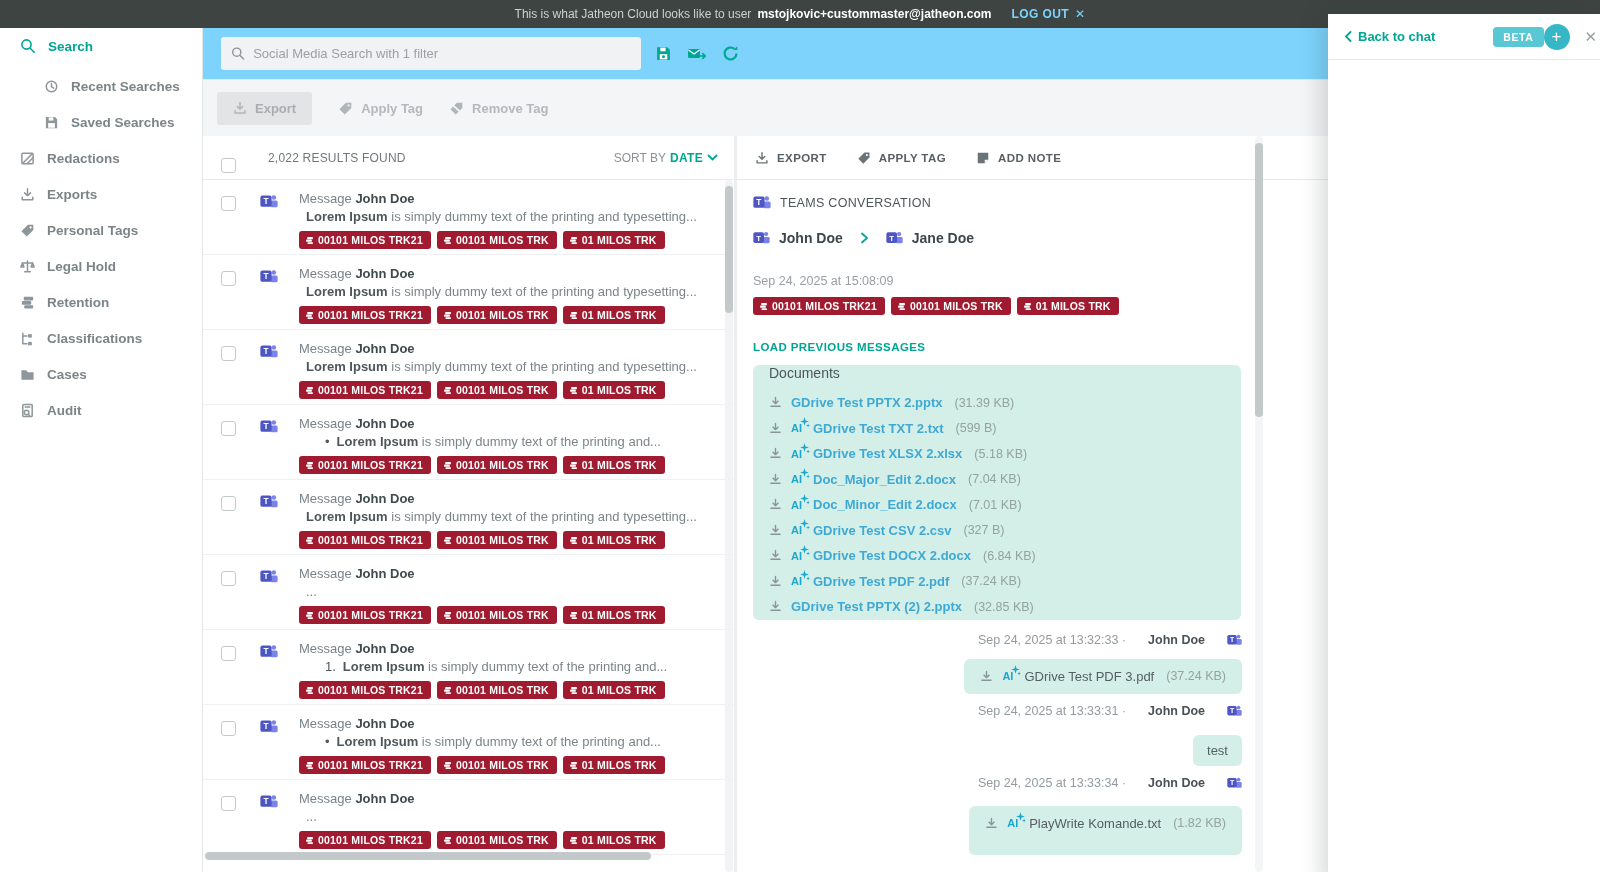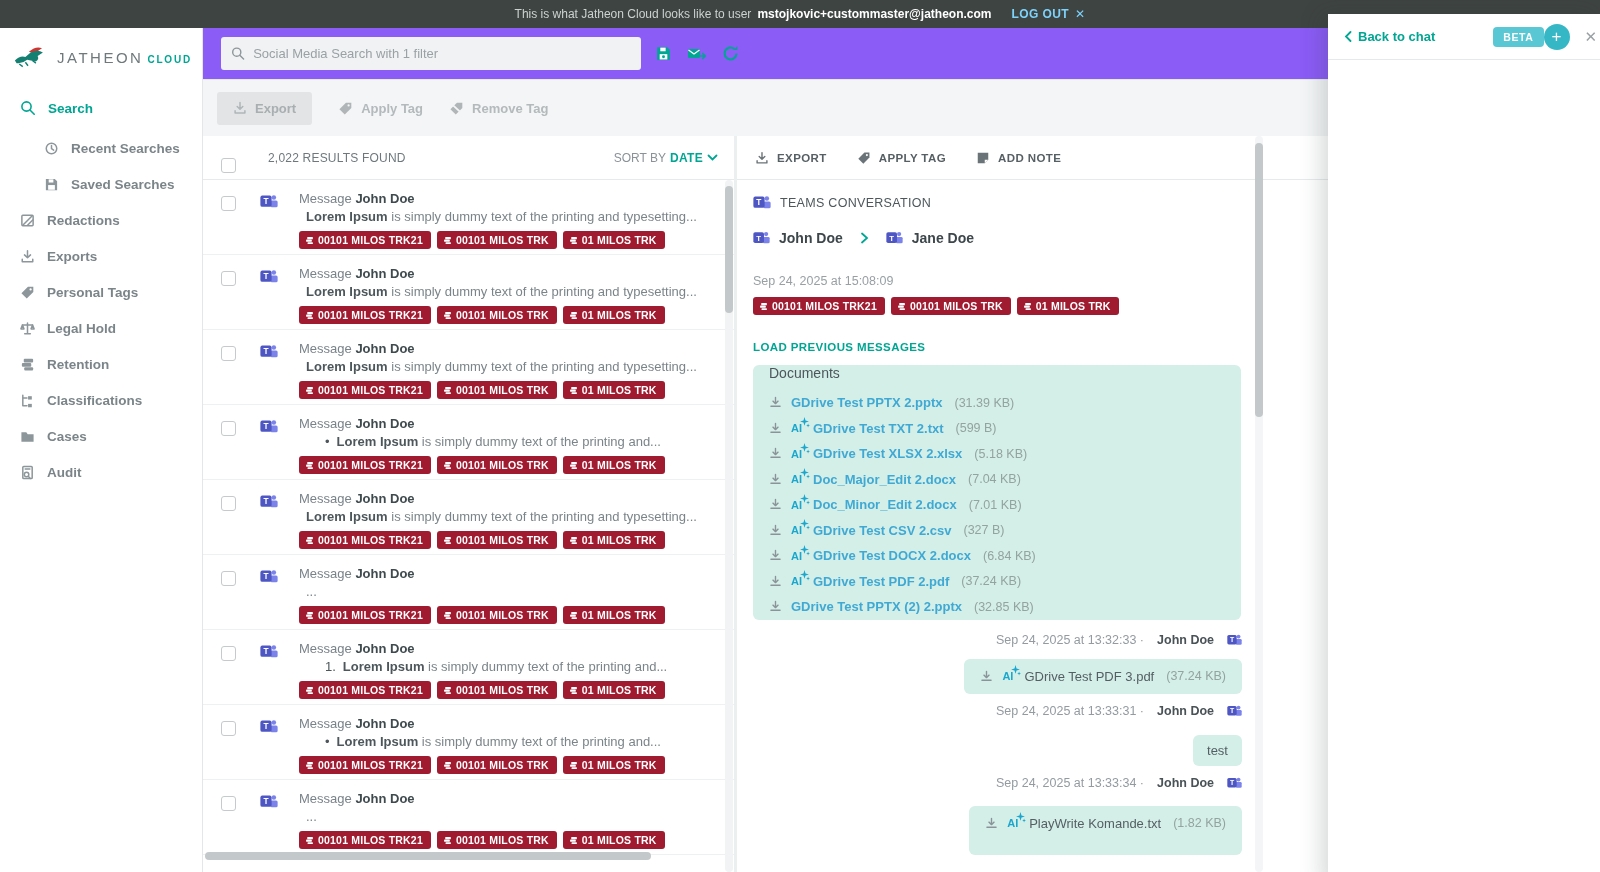--- a/index.html
+++ b/index.html
@@ -23,21 +23,21 @@
   .nav-item { height:36px; display:flex; align-items:center; gap:12px; padding-left:20px;
     font-size:13.5px; font-weight:bold; color:#7b8589; cursor:pointer; }
   .nav-item.sub { padding-left:44px; }
   .nav-item.active { color:#00a693; }
   .nav-item svg { flex:none; }
   .ic { stroke:#8d969a; fill:none; stroke-width:1.6; stroke-linecap:round; stroke-linejoin:round; }
   .ic-teal { stroke:#00a693; }
 
   
   .main { flex:1; display:flex; flex-direction:column; min-width:0; }
-  .search-row { height:52px; background:#8b5cf6; border-bottom:1px solid #e6e9ea; display:flex; align-items:center; padding:0 18px; flex:none; }
+  .search-row { height:52px; background:#7dd3fc; border-bottom:1px solid #e6e9ea; display:flex; align-items:center; padding:0 18px; flex:none; }
   .search-box { width:420px; height:33px; background:#f0f2f3; border-radius:3px; display:flex; align-items:center; padding:0 10px; gap:8px; }
   .search-box input { border:none; outline:none; background:transparent; font-size:13px; color:#6b7579; width:100%;
     font-family:"Liberation Sans","DejaVu Sans",sans-serif; }
   .search-box input::placeholder { color:#9aa1a5; }
   .srch-icons { display:flex; align-items:center; gap:15px; margin-left:14px; }
   .srch-icons .sicon { cursor:pointer; display:flex; }
 
   .bulk-row { height:56px; background:#f3f5f6; display:flex; align-items:center; padding-left:14px; gap:26px; flex:none; }
   .btn-export { background:#e2e4e5; border:none; border-radius:3px; padding:9px 16px; font-size:13px; font-weight:bold;
     color:#a9aeb1; display:flex; align-items:center; gap:8px; cursor:pointer; font-family:inherit; }
@@ -88,21 +88,21 @@
   .docbox { margin-top:12px; background:#d4eee8; border-radius:6px; padding:0 16px; width:488px; }
   .docbox-title { font-size:14px; color:#4d575b; margin-bottom:9px; }
   .frow { height:25.5px; display:flex; align-items:center; gap:9px; }
   .fname { font-size:13px; font-weight:bold; color:#3fa9d4; cursor:pointer; }
   .fsize { font-size:12.5px; color:#93a39f; margin-left:3px; }
   .ai-badge { position:relative; font-size:11px; font-weight:bold; color:#1ba7cd; margin-right:2px; }
   .ai-badge svg { position:absolute; top:-5px; right:-8px; }
   .dl { cursor:pointer; display:flex; flex:none; }
   .icdl { stroke:#8a9397; fill:none; stroke-width:1.7; stroke-linecap:round; stroke-linejoin:round; }
 
-  .meta { margin-top:13px; text-align:right; font-size:12.5px; color:#939ba0; display:flex; justify-content:flex-end; align-items:center; gap:13px; }
+  .meta { margin-top:13px; text-align:right; font-size:12.5px; color:#939ba0; display:flex; justify-content:flex-end; align-items:center; gap:22px; }
   .meta b { color:#49525__; color:#495256; }
   .bubble { margin-top:12px; margin-left:auto; width:fit-content; background:#d4eee8; border-radius:6px;
     padding:10px 16px; display:flex; align-items:center; gap:9px; font-size:13px; color:#555f63; }
   .bubble.texty { padding:8px 14px; margin-top:17px; }
   .dvtrack { position:absolute; top:0; right:337px; width:8px; bottom:0; background:#f3f5f6; border-radius:4px; }
   .dvthumb { position:absolute; top:7px; right:337px; width:8px; height:274px; background:#c3c8ca; border-radius:4px; cursor:grab; }
 
   
   .chatpanel { position:absolute; top:14px; right:0; width:272px; height:872px; background:#fff; z-index:50;
     box-shadow:-7px 0 20px rgba(40,50,50,.18); display:flex; flex-direction:row; }
@@ -131,30 +131,20 @@
   <b>mstojkovic+custommaster@jatheon.com</b>
   <span class="logout">
     <span>LOG OUT</span>
     <span>✕</span>
   </span>
 </div>
 
 <div class="app">
 
   <div class="sidebar">
-    <div class="logo-row">
-      <svg width="40" height="26" viewBox="0 0 40 26">
-        <path d="M17 7 Q25 0 32 3 L23 9 Z" fill="#cf3530"></path>
-        <path d="M1 17 Q7 11 13 13 L19 8 Q27 4 33 8 L27 12 Q29 16 25 18 L15 16 Q9 21 3 20 Z" fill="#157f72"></path>
-        <path d="M6 21 l4 3 M13 19 l3 4 M21 17 l4 3" stroke="#157f72" stroke-width="1.6" fill="none"></path>
-      </svg>
-      <div class="wordmark">
-        <span>JATHEON</span><span class="cloud">CLOUD</span>
-      </div>
-    </div>
 
     <div class="nav-item active" style="margin-bottom:4px;">
       <svg width="16" height="16" viewBox="0 0 16 16" class="ic ic-teal">
           <circle cx="6.5" cy="6.5" r="4.6"></circle>
           <line x1="10.2" y1="10.2" x2="14.2" y2="14.2"></line>
         </svg>
       <span>Search</span>
     </div>
     <div class="nav-item sub">
       <svg width="15" height="15" viewBox="0 0 16 16" class="ic">

